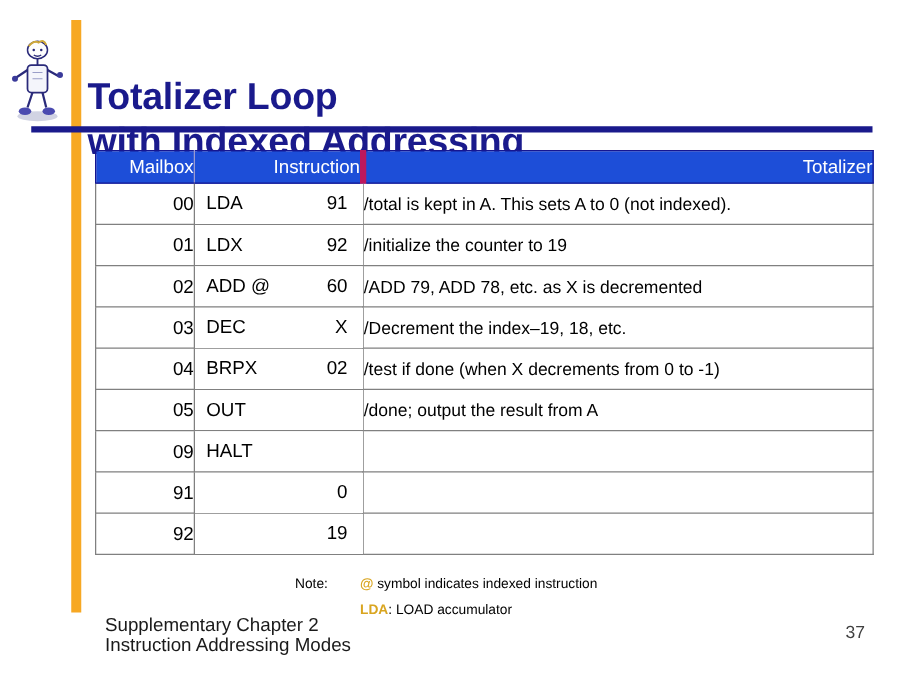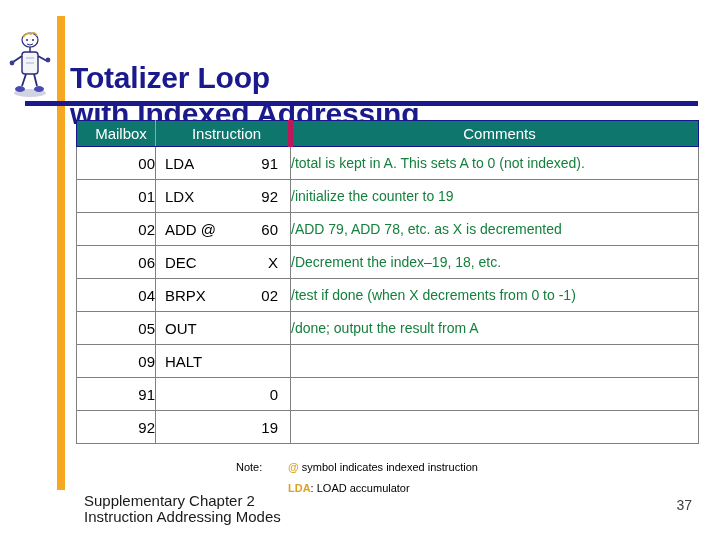--- a/index.html
+++ b/index.html
@@ -69,25 +69,25 @@
   }
   .prog-table th,
   .prog-table td {
     border: 1px solid #808080;
     padding: 0;
     height: 32px;
     vertical-align: middle;
     background: #ffffff;
   }
   .prog-table thead th {
-    background: #0f766e;
+    background: #1d4ed8;
     color: #ffffff;
     border-color: #151590;
     font-weight: normal;
-    text-align: center;
+    text-align: right;
     height: 25px;
     font-size: 15px;
   }
   .prog-table thead th.c-mailbox { padding-left: 10px; border-right: 1px solid #9a9ad0; }
   .prog-table thead th.c-instr   { padding-left: 9px;  border-right: 5px solid #be185d; }
   .prog-table thead th.c-comment { padding-left: 8px; }
 
   col.w-mailbox { width: 79px; }
   col.w-instr   { width: 135px; }
   col.w-comment { width: 408px; }
@@ -113,21 +113,21 @@
   .cell-instr .arg {
     position: absolute;
     right: 12px;
     top: 50%;
     transform: translateY(-50%);
     white-space: nowrap;
   }
   .cell-comment {
     padding-left: 7px;
     font-size: 14px;
-    color: #15803d;
+    color: #000000;
     white-space: nowrap;
   }
 
   
   .notes {
     position: absolute;
     left: 236px;
     top: 452px;
     width: 470px;
     font-size: 11px;
@@ -203,21 +203,21 @@
 <table class="prog-table">
   <colgroup>
     <col class="w-mailbox">
     <col class="w-instr">
     <col class="w-comment">
   </colgroup>
   <thead>
     <tr>
       <th class="c-mailbox">Mailbox</th>
       <th class="c-instr">Instruction</th>
-      <th class="c-comment">Comments</th>
+      <th class="c-comment">Totalizer</th>
     </tr>
   </thead>
   <tbody>
       <tr>
         <td class="cell-mailbox">00</td>
         <td class="cell-instr">
           <span class="op">LDA</span>
           <span class="arg">91</span>
         </td>
         <td class="cell-comment">/total is kept in A. This sets A to 0 (not indexed).</td>
@@ -232,21 +232,21 @@
       </tr>
       <tr>
         <td class="cell-mailbox">02</td>
         <td class="cell-instr">
           <span class="op">ADD @</span>
           <span class="arg">60</span>
         </td>
         <td class="cell-comment">/ADD 79, ADD 78, etc. as X is decremented</td>
       </tr>
       <tr>
-        <td class="cell-mailbox">06</td>
+        <td class="cell-mailbox">03</td>
         <td class="cell-instr">
           <span class="op">DEC</span>
           <span class="arg">X</span>
         </td>
         <td class="cell-comment">/Decrement the index–19, 18, etc.</td>
       </tr>
       <tr>
         <td class="cell-mailbox">04</td>
         <td class="cell-instr">
           <span class="op">BRPX</span>

